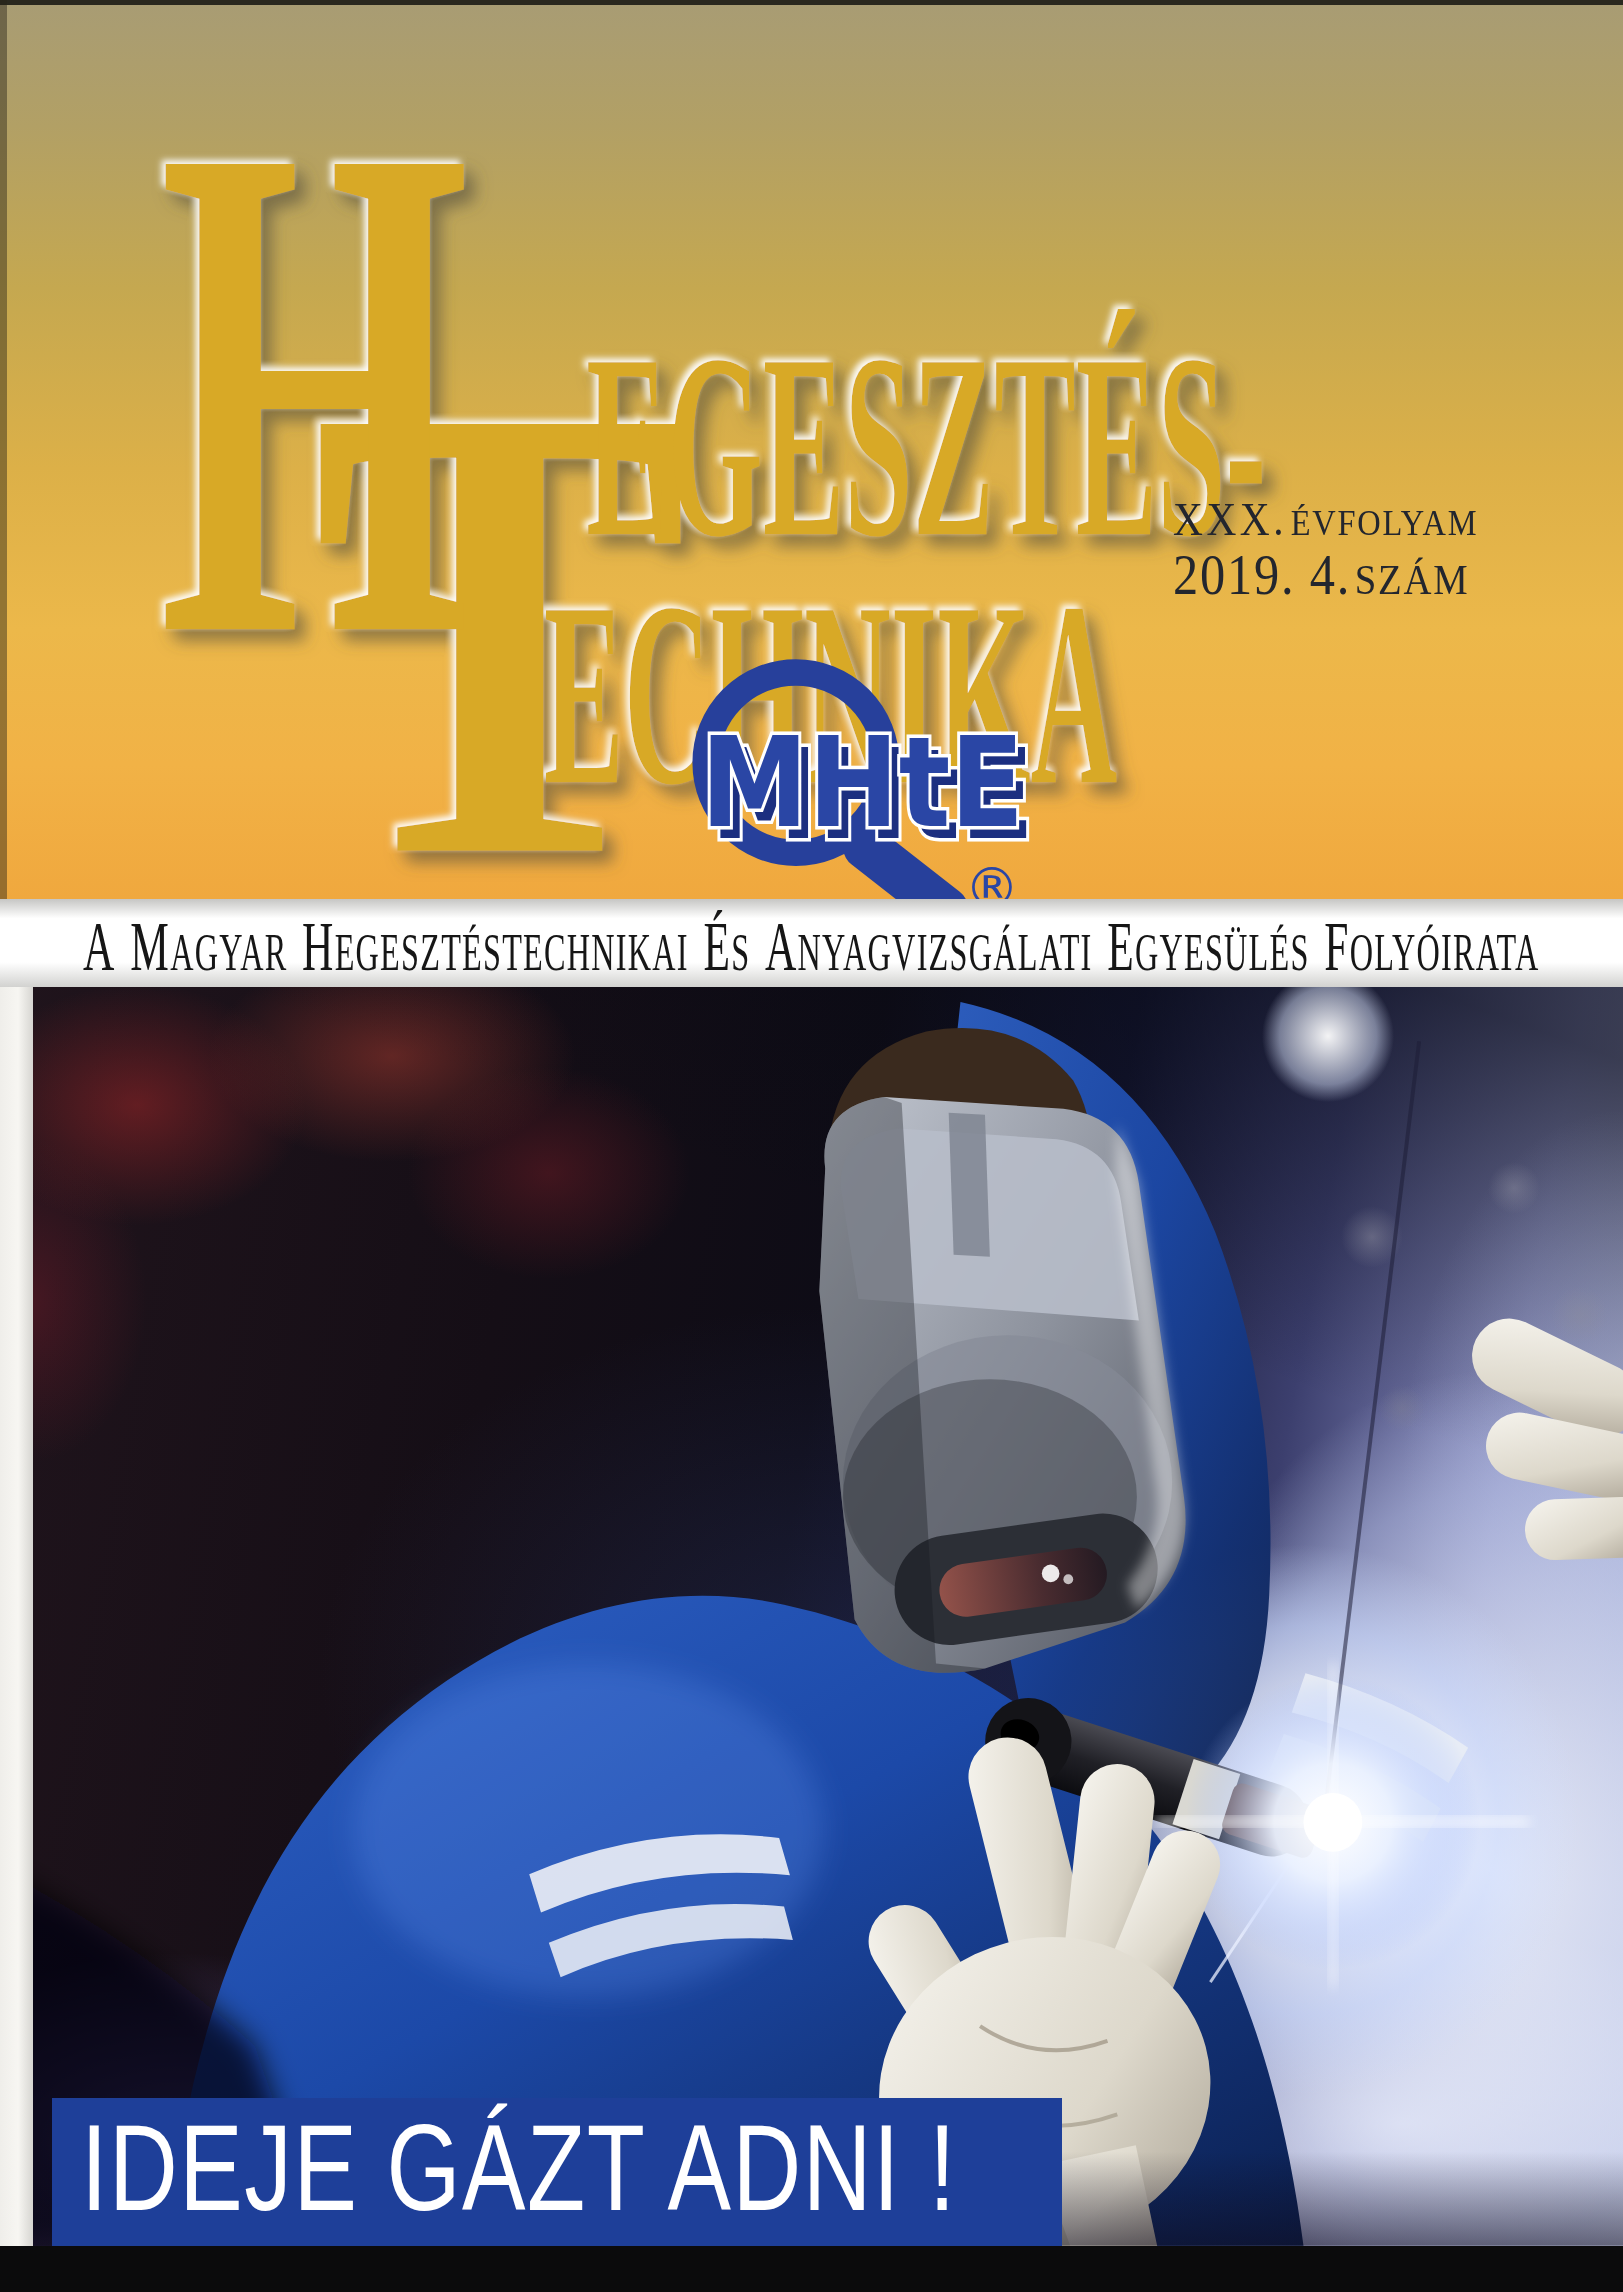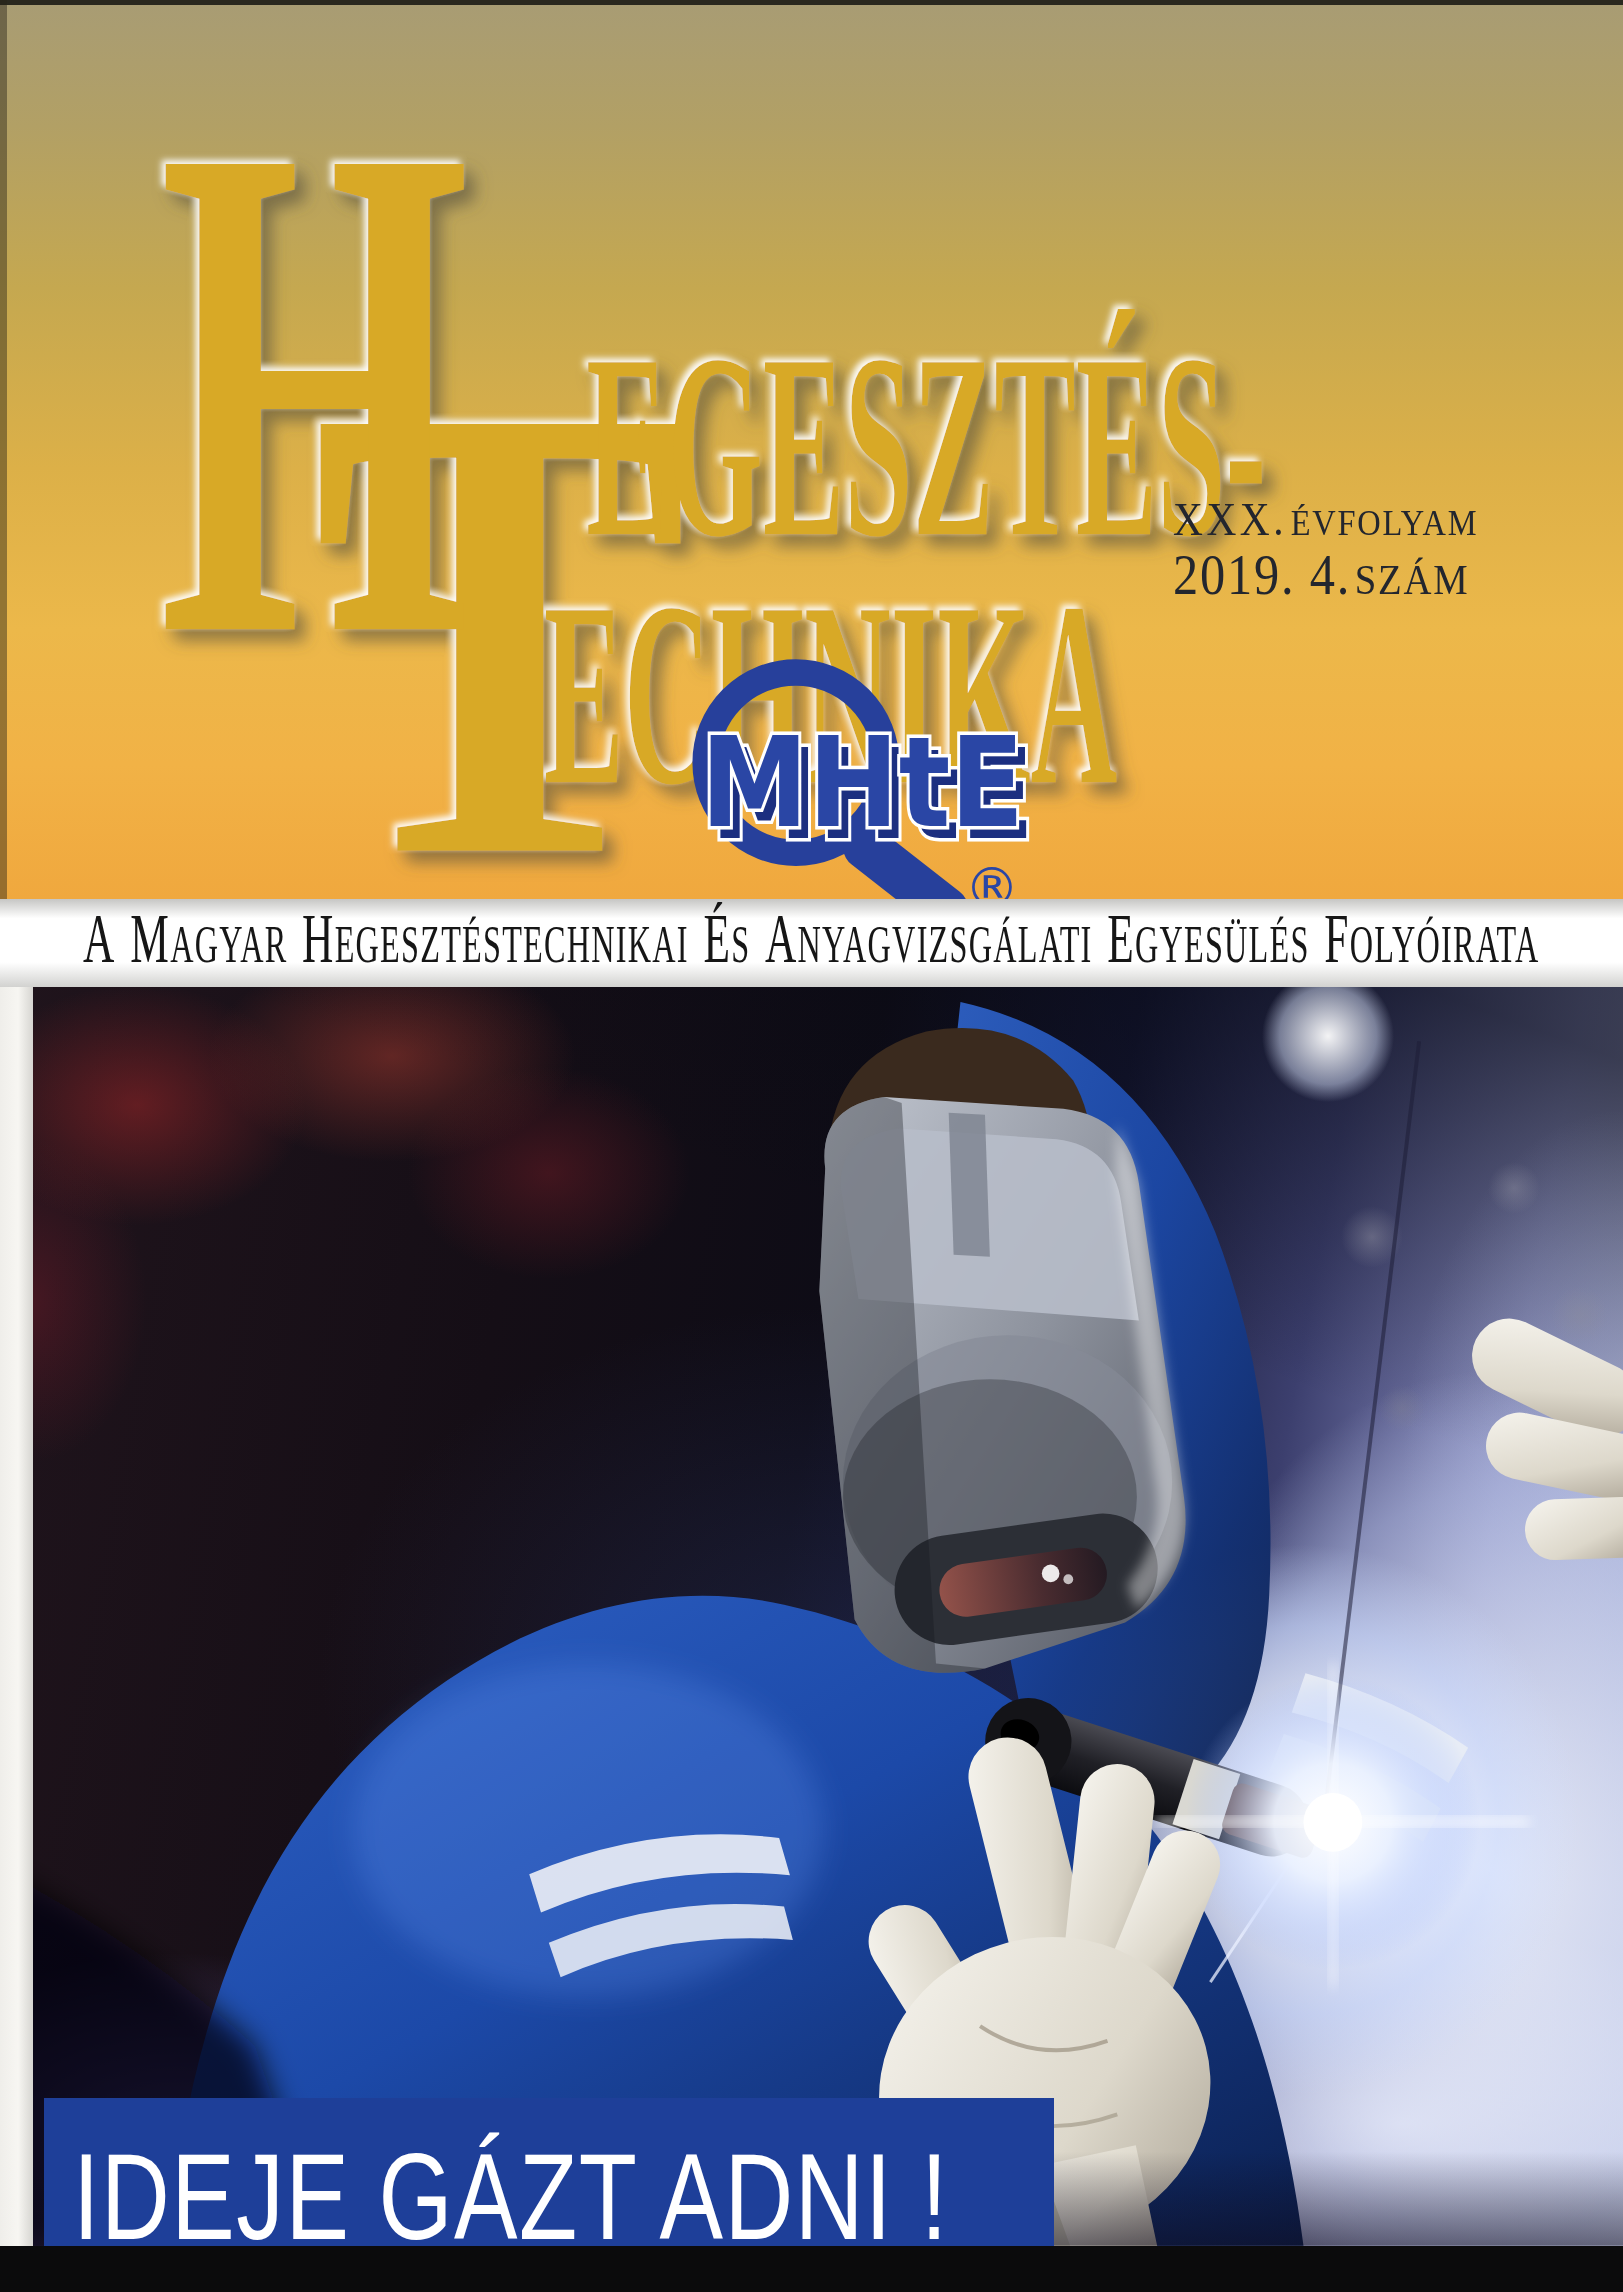--- a/index.html
+++ b/index.html
@@ -17,21 +17,21 @@
           font-family:"Liberation Serif",serif;transform:scaleX(.9);transform-origin:0 0;white-space:nowrap;}
   .volume .row{line-height:1.08;}
   .volume .num1{font-size:46px;letter-spacing:3.9px;}
   .volume .lbl1{font-size:36px;letter-spacing:2px;}
   .volume .num2{font-size:56px;letter-spacing:2px;}
   .volume .lbl2{font-size:43px;letter-spacing:2px;}
 
   
   .subtitle-band{position:absolute;left:0;top:899px;width:1623px;height:88px;z-index:5;
     background:linear-gradient(180deg,#c6c6c4 0%,#ffffff 22%,#ffffff 72%,#d2d2d0 100%);
-    display:flex;align-items:flex-start;justify-content:center;}
+    display:flex;align-items:flex-end;justify-content:center;}
   .subtitle-line{white-space:nowrap;transform:scaleX(.62);transform-origin:50% 50%;
     font-family:"Liberation Serif",serif;color:#161616;letter-spacing:2px;}
   .subtitle-line .word{margin:0 11.8px;}
   .subtitle-line .lead{font-size:70px;}
   .subtitle-line .rest{font-size:52px;}
 
   
   .photo{position:absolute;left:0;top:987px;width:1623px;height:1259px;background:
     radial-gradient(circle 88px at 1328px 49px, rgba(255,255,255,.95), rgba(210,220,245,.5) 55%, transparent 75%),
     radial-gradient(circle 44px at 1372px 250px, rgba(150,150,165,.45), transparent 70%),
@@ -51,22 +51,22 @@
     radial-gradient(ellipse 686px 490px at 833px 686px, rgba(60,75,140,.28), transparent 75%),
     linear-gradient(200deg, rgba(8,10,20,.65) 4%, rgba(8,10,20,0) 28%),
     linear-gradient(100deg,#20141c 0%,#150e16 30%,#0e0c16 48%,#131530 62%,#3c3f6e 74%,#8b8fc0 86%,#c9cfe8 100%);}
   .figure-svg{position:absolute;left:0;top:0;}
 
   .left-strip{position:absolute;left:0;top:987px;width:33px;height:1259px;z-index:8;
     background:linear-gradient(90deg,#efeeea 0%,#f7f6f2 55%,#d6d5d1 100%);}
   .bottom-bar{position:absolute;left:0;top:2246px;width:1623px;height:47px;background:#0b0b0c;z-index:9;}
 
   
-  .ad-banner{position:absolute;left:44px;top:1111px;width:1010px;height:169px;z-index:6;
-    display:flex;align-items:flex-end;}
+  .ad-banner{position:absolute;left:52px;top:1111px;width:1010px;height:169px;z-index:6;
+    display:flex;align-items:flex-start;}
   .ad-banner .headline{color:#ffffff;font-size:122px;margin-left:29px;letter-spacing:2px;
     transform:scaleX(.78);transform-origin:0 50%;white-space:nowrap;}
 </style>
 </head>
 <body>
 
 <div class="cover">
 
   <div class="masthead">
     <svg width="1623" height="899" viewBox="0 0 1656 917">

